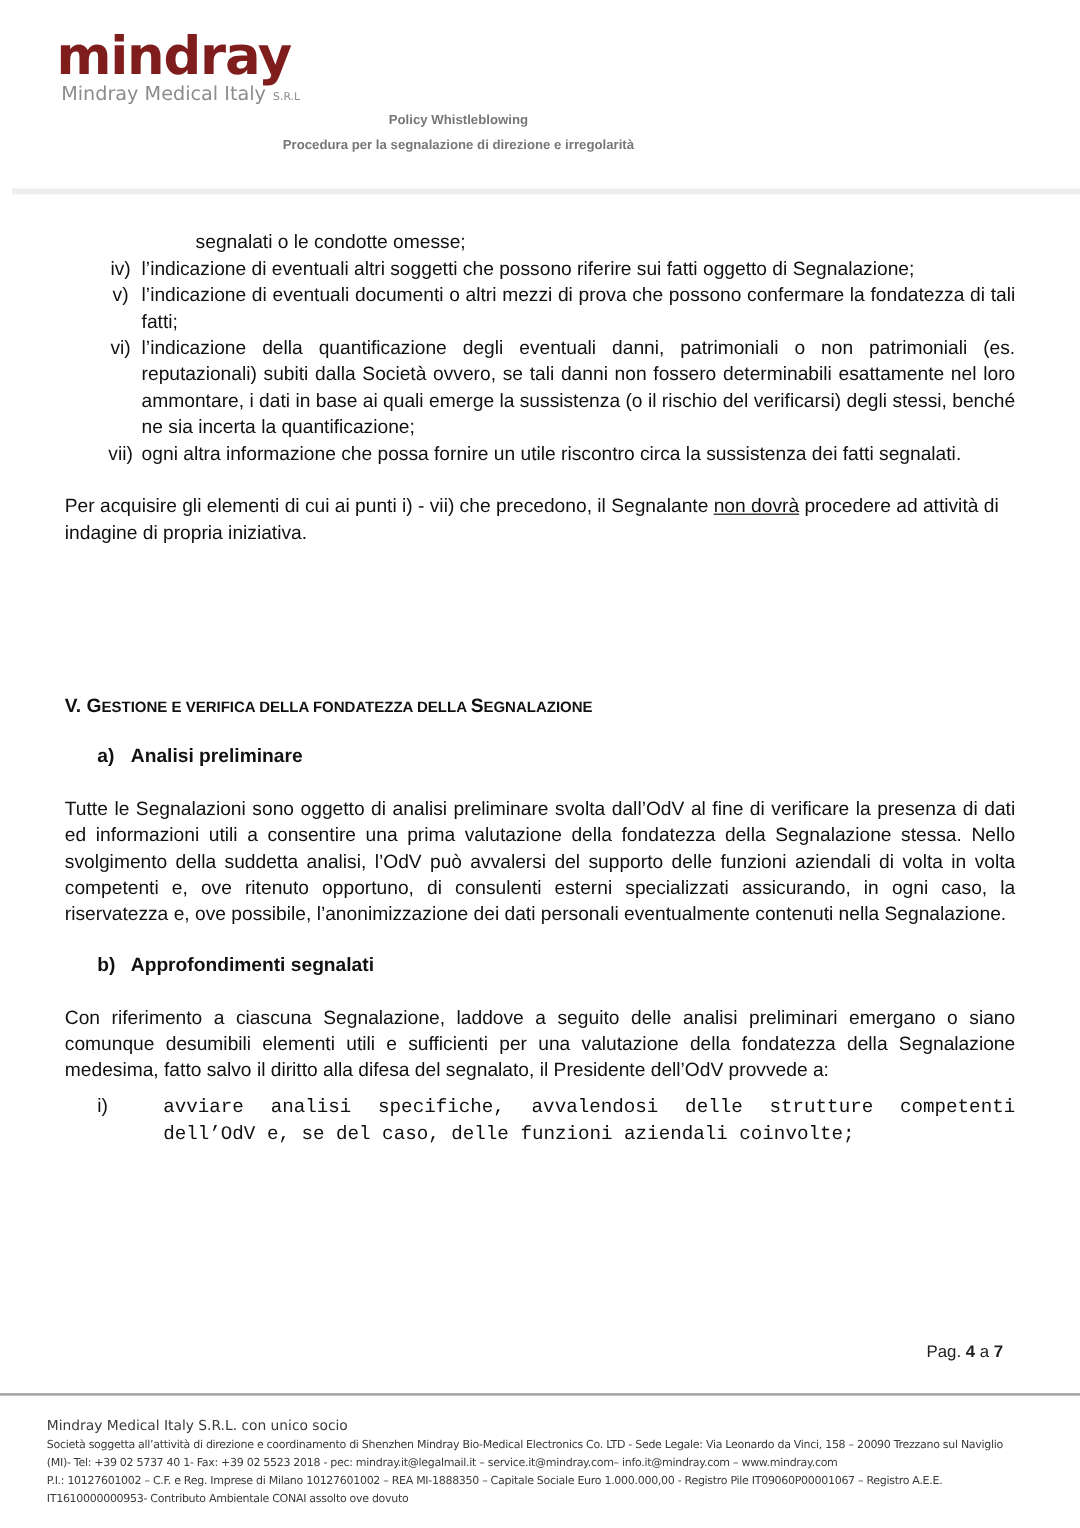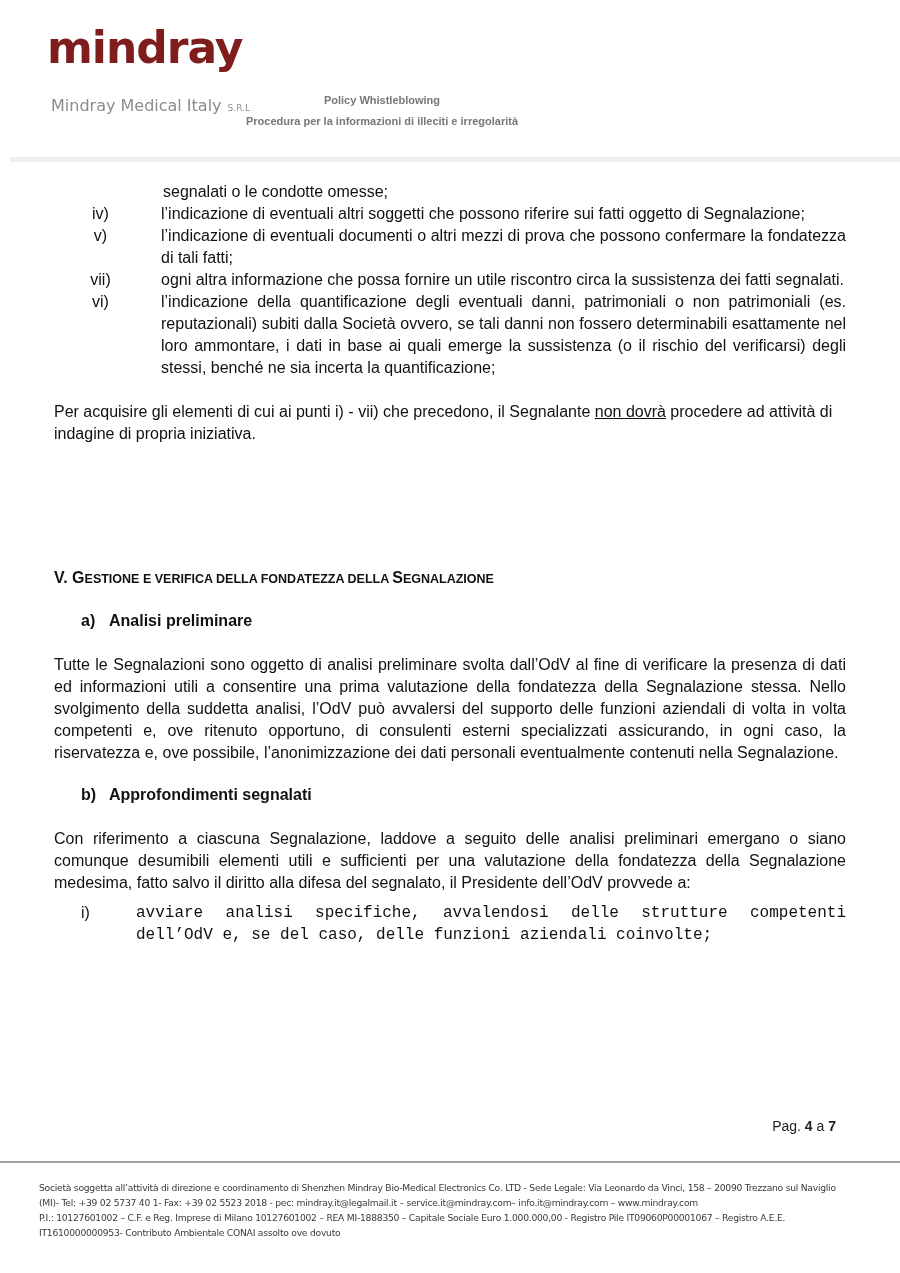--- a/index.html
+++ b/index.html
@@ -29,21 +29,20 @@
       letter-spacing: -1px;
     }
     .logo-sub {
       position: absolute;
       left: 4px;
       top: 42px;
       white-space: nowrap;
       font-family: "DejaVu Sans", sans-serif;
       font-size: 16px;
       color: #8c8c8c;
-      margin-top: 28px;
     }
     .logo-srl {
       font-size: 9px;
       margin-left: 6px;
       color: #8c8c8c;
     }
     .doc-header {
       position: absolute;
       left: 0;
       width: 752px;
@@ -61,40 +60,39 @@
       left: 10px;
       right: 0;
       top: 157px;
       height: 5px;
       background: #eeeeee;
     }
     .content {
       position: absolute;
       left: 54px;
       width: 792px;
-      top: 181px;
+      top: 192px;
       font-size: 16px;
       line-height: 22px;
     }
     .list-item {
       display: flex;
       text-align: justify;
     }
     .list-num {
       width: 27px;
       flex: 0 0 27px;
       text-align: center;
       padding-right: 0px;
       margin-left: 33px;
       margin-right: 4px;
     }
     .list-text {
       flex: 1;
       text-align: justify;
-      margin-left: 43px;
     }
     .continuation {
       padding-left: 109px;
     }
     p {
       margin: 0;
       text-align: justify;
     }
     .para {
       margin-top: 22px;
@@ -171,42 +169,42 @@
 
 <div class="logo">
   <div class="logo-word">mindray</div>
   <div class="logo-sub">
     <span>Mindray Medical Italy</span><span class="logo-srl">S.R.L</span>
   </div>
 </div>
 
 <div class="doc-header">
   <div>Policy Whistleblowing</div>
-  <div>Procedura per la informazioni di illeciti e irregolarità</div>
+  <div>Procedura per la segnalazione di direzione e irregolarità</div>
 </div>
 <div class="header-rule"></div>
 
 <div class="content">
   <div class="continuation">segnalati o le condotte omesse;</div>
 
   <div class="list-item">
     <span class="list-num">iv)</span>
     <span class="list-text">l’indicazione di eventuali altri soggetti che possono riferire sui fatti oggetto di Segnalazione;</span>
   </div>
   <div class="list-item">
     <span class="list-num">v)</span>
     <span class="list-text">l’indicazione di eventuali documenti o altri mezzi di prova che possono confermare la fondatezza di tali fatti;</span>
   </div>
   <div class="list-item">
+    <span class="list-num">vi)</span>
+    <span class="list-text">l’indicazione della quantificazione degli eventuali danni, patrimoniali o non patrimoniali (es. reputazionali) subiti dalla Società ovvero, se tali danni non fossero determinabili esattamente nel loro ammontare, i dati in base ai quali emerge la sussistenza (o il rischio del verificarsi) degli stessi, benché ne sia incerta la quantificazione;</span>
+  </div>
+  <div class="list-item">
     <span class="list-num">vii)</span>
     <span class="list-text">ogni altra informazione che possa fornire un utile riscontro circa la sussistenza dei fatti segnalati.</span>
-  </div>
-  <div class="list-item">
-    <span class="list-num">vi)</span>
-    <span class="list-text">l’indicazione della quantificazione degli eventuali danni, patrimoniali o non patrimoniali (es. reputazionali) subiti dalla Società ovvero, se tali danni non fossero determinabili esattamente nel loro ammontare, i dati in base ai quali emerge la sussistenza (o il rischio del verificarsi) degli stessi, benché ne sia incerta la quantificazione;</span>
   </div>
 
   <p class="para" style="text-align:left;"><span>Per acquisire gli elementi di cui ai punti i) - vii) che precedono, il Segnalante </span><u>non dovrà</u><span> procedere ad attività di indagine di propria iniziativa.</span></p>
 
   <div class="section-title">
     <span>V.</span>
     <span><span>G</span><span class="sc">ESTIONE E VERIFICA DELLA FONDATEZZA DELLA </span><span>S</span><span class="sc">EGNALAZIONE</span></span>
   </div>
 
   <div class="sub-heading">
@@ -231,17 +229,18 @@
 
 <div class="page-num">
   <span>Pag.</span>
   <b>4</b>
   <span>a</span>
   <b>7</b>
 </div>
 
 <div class="footer-rule"></div>
 <div class="footer">
+  <div class="company">Mindray Medical Italy S.R.L. con unico socio</div>
   <div class="fline">Società soggetta all’attività di direzione e coordinamento di Shenzhen Mindray Bio-Medical Electronics Co. LTD - Sede Legale: Via Leonardo da Vinci, 158 –  20090 Trezzano sul Naviglio</div>
   <div class="fline">(MI)- Tel: +39  02 5737 40 1- Fax: +39 02 5523 2018  - pec: mindray.it@legalmail.it – service.it@mindray.com–  info.it@mindray.com – www.mindray.com</div>
   <div class="fline">P.I.: 10127601002 – C.F. e Reg. Imprese di Milano 10127601002 –  REA MI-1888350 – Capitale Sociale Euro 1.000.000,00  - Registro Pile IT09060P00001067  – Registro A.E.E.</div>
   <div class="fline">IT1610000000953-  Contributo Ambientale CONAI assolto ove dovuto</div>
 </div>
 
 </body></html>

